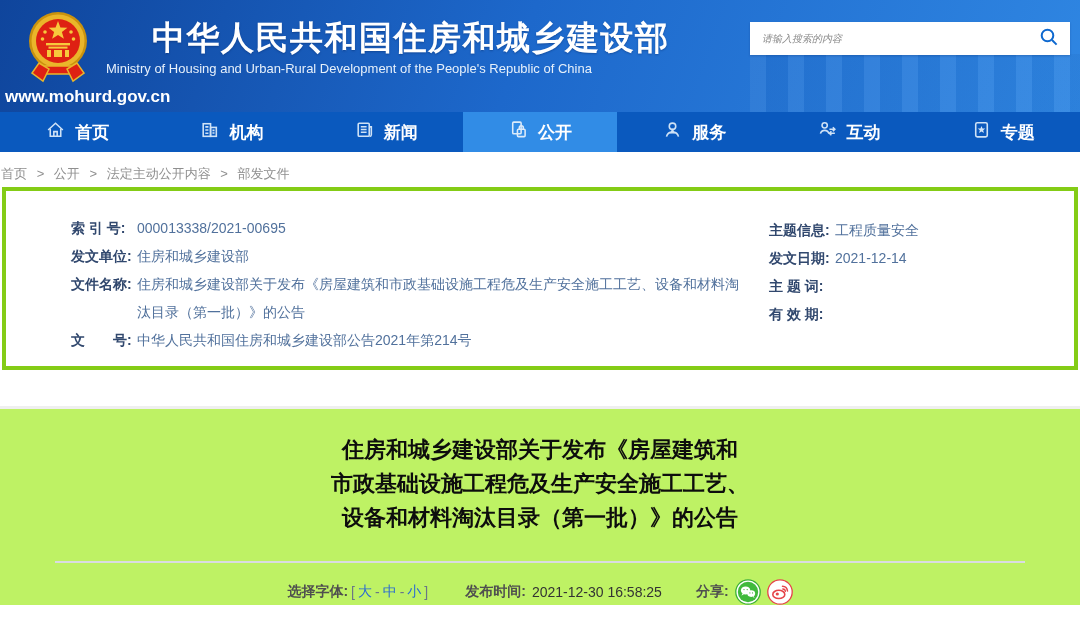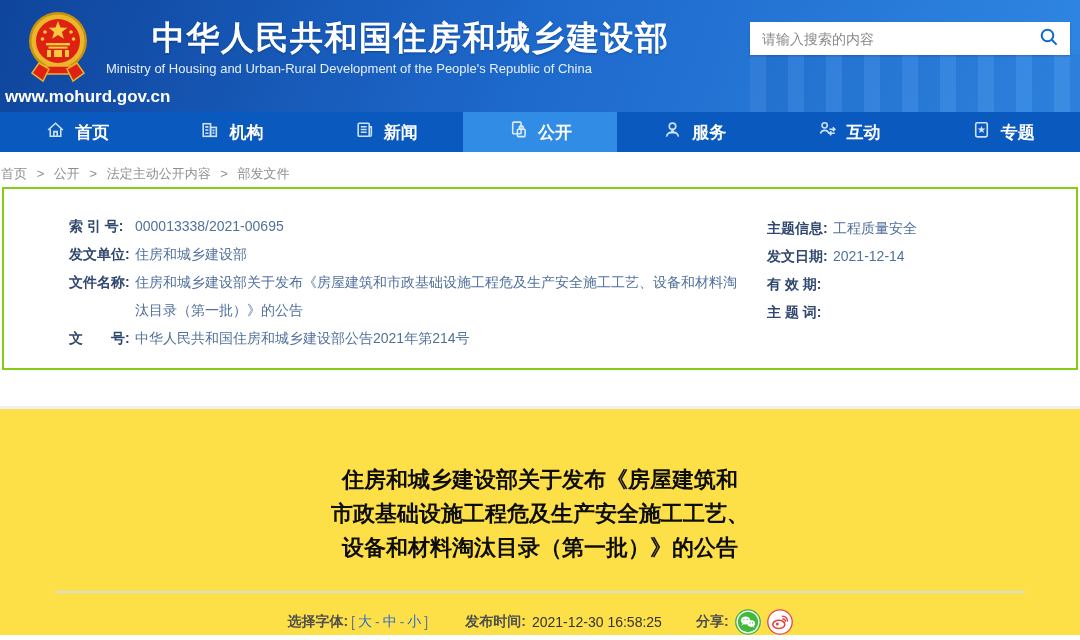--- a/index.html
+++ b/index.html
@@ -11,48 +11,48 @@
     background:linear-gradient(110deg,#0f459c 0%,#1d68cb 48%,#2f86e2 100%); }
   .header-building { position:absolute; right:0; bottom:0; width:330px; height:58px; opacity:.55;
     background:repeating-linear-gradient(90deg, rgba(255,255,255,.10) 0 16px, rgba(0,40,110,.10) 16px 38px); }
   .emblem { position:absolute; left:27px; top:8px; }
   .header-title { position:absolute; left:104px; top:16px; color:#fff; font-size:33px;
     font-weight:bold; letter-spacing:1.5px; white-space:nowrap; text-shadow:0 1px 2px rgba(0,30,80,.35);margin-left:48px; }
   .header-subtitle { position:absolute; left:106px; top:61px; color:#e6f0fb; font-size:13px; white-space:nowrap; }
   .header-url { position:absolute; left:5px; top:87px; color:#fff; font-weight:bold; font-size:17px; }
   .search-box { position:absolute; left:750px; top:22px; width:320px; height:33px; background:#fff;
     display:flex; align-items:center; box-shadow:0 1px 2px rgba(0,30,90,.25); }
-  .search-input { flex:1; border:none; outline:none; font-size:14px; color:#333; padding:0 12px; background:transparent; }
+  .search-input { flex:1; border:none; outline:none; font-size:10px; color:#333; padding:0 12px; background:transparent;font-style:italic; }
   .search-input::placeholder { color:#8a8a8a; }
   .search-btn { width:42px; height:100%; border:none; background:transparent; cursor:pointer;
     display:flex; align-items:center; justify-content:center; }
 
   
   .nav { display:flex; height:40px; background:#0a59be; }
   .nav-item { flex:1; display:flex; align-items:center; justify-content:center; gap:9px;
     color:#fff; font-size:17px; font-weight:bold; cursor:pointer; }
   .nav-item.active { background:#318ce6; }
 
   
   .breadcrumb { padding:13px 0 0 1px; font-size:13px; color:#8f8f8f; height:33px; }
   .breadcrumb .crumb { cursor:pointer; }
   .breadcrumb .sep { margin:0 6px; }
 
   
   .info-box { position:relative; margin:2px 2px 0 2px; height:183px;
-    border:2px solid #84cc16; background:#fff; }
+    border:4px solid #84cc16; background:#fff; }
   .info-col-left  { position:absolute; left:65px;  top:23px; width:677px; }
   .info-col-right { position:absolute; left:763px; top:25px; width:300px; }
   .info-row { display:flex; line-height:28px; font-size:14px; }
   .info-label { width:66px; flex-shrink:0; font-weight:bold; color:#31486e; white-space:nowrap; }
   .info-value { color:#51719c; }
 
   
   .gray-strip { height:3px; background:#efefef; margin-top:36px; }
-  .content { background:#fde047; padding-top:54px; }
+  .content { background:#bef264; padding-top:24px; }
   .article-title div { text-align:center; font-size:22px; font-weight:bold; color:#0d0d0d; line-height:34px; }
   .separator { height:2px; background:#d9dce1; margin:26px 55px 0 55px; }
   .meta-row { display:flex; justify-content:center; align-items:center; margin-top:16px;
     font-size:14px; color:#595959; }
   .meta-row .font-link { color:#2a6bd2; cursor:pointer; }
   .meta-row .bracket, .meta-row .dash { color:#6b7785; margin:0 3px; }
   .meta-label { font-weight:bold; color:#4f4f4f; }
   .meta-gap { width:34px; }
   .publish-time { color:#333; margin-left:6px; }
   .share-icon { margin-left:6px; cursor:pointer; display:inline-flex; }
@@ -206,25 +206,25 @@
   <div class="info-col-right">
     <div class="info-row">
       <span class="info-label">主题信息:</span>
       <span class="info-value">工程质量安全</span>
     </div>
     <div class="info-row">
       <span class="info-label">发文日期:</span>
       <span class="info-value">2021-12-14</span>
     </div>
     <div class="info-row">
+      <span class="info-label">主 题 词:</span>
+      <span class="info-value"></span>
+    </div>
+    <div class="info-row">
       <span class="info-label">有 效 期:</span>
-      <span class="info-value"></span>
-    </div>
-    <div class="info-row">
-      <span class="info-label">主 题 词:</span>
       <span class="info-value"></span>
     </div>
   </div>
 </div>
 
 <div class="gray-strip"></div>
 <div class="content">
   <div class="article-title">
     <div>住房和城乡建设部关于发布《房屋建筑和</div>
     <div>市政基础设施工程危及生产安全施工工艺、</div>

